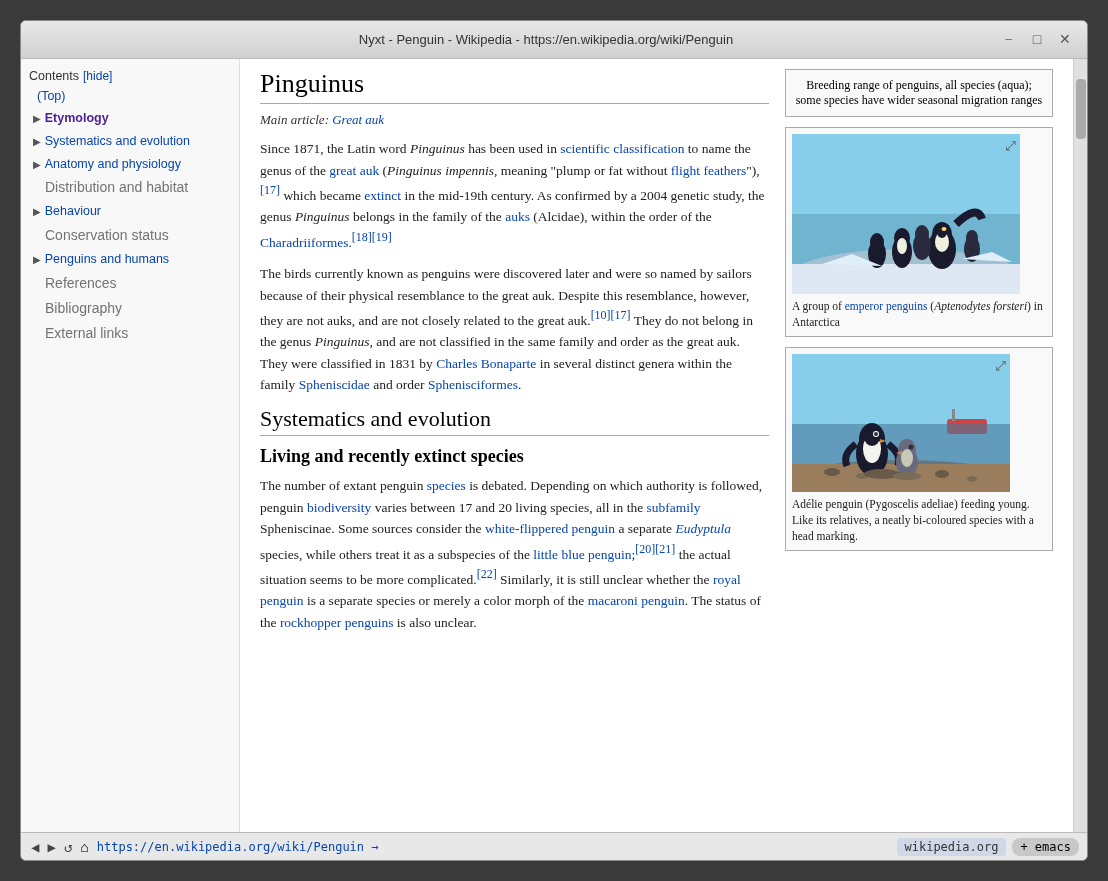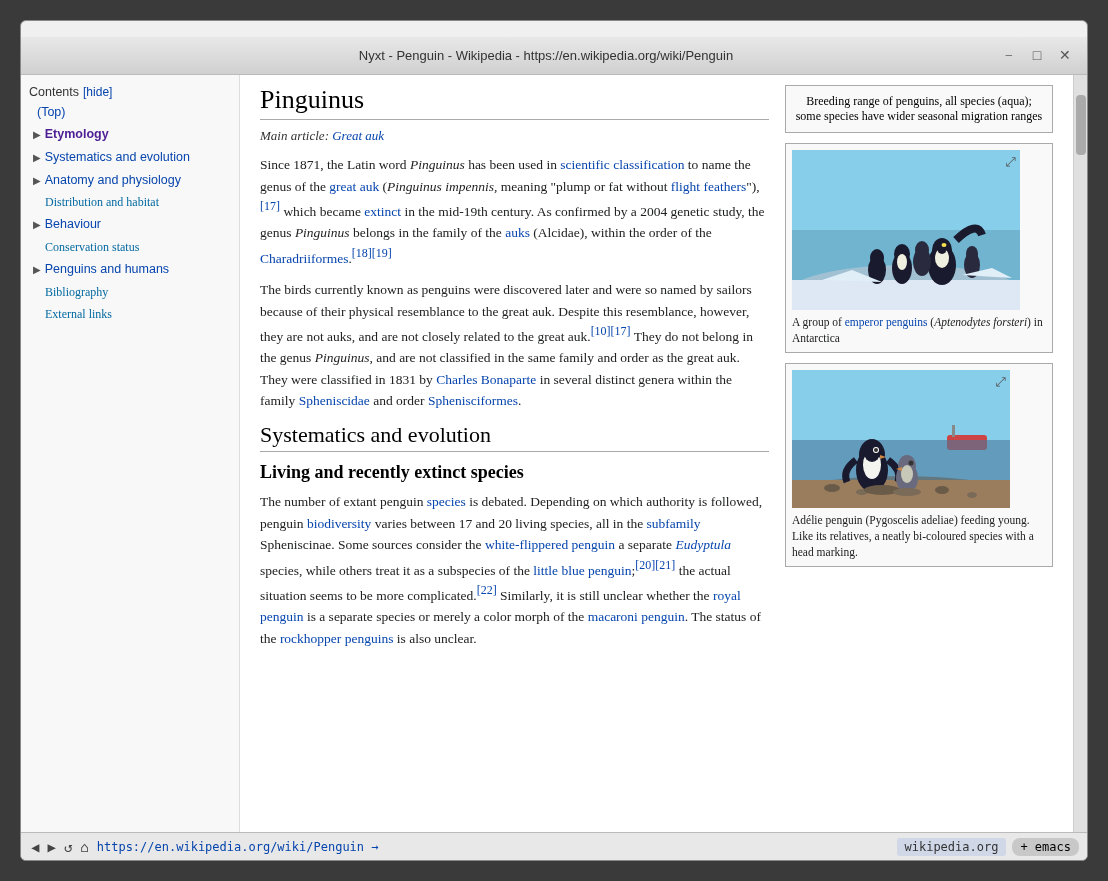--- a/index.html
+++ b/index.html
@@ -19,21 +19,20 @@
 
     .titlebar {
       background: linear-gradient(to bottom, #e8e8e8, #d0d0d0);
       height: 38px;
       display: flex;
       align-items: center;
       justify-content: space-between;
       padding: 12px 12px;
       border-bottom: 1px solid #bbb;
       flex-shrink: 0;
-      margin-top: 16px;
     }
 
     .titlebar-title {
       font-size: 13px;
       color: #333;
       font-family: sans-serif;
     }
 
     .titlebar-buttons {
       display: flex;
@@ -138,25 +137,24 @@
     }
 
     .sidebar-item-bold {
       font-weight: bold;
       color: #4c1d95;
     }
 
     .sidebar-sub-item {
       padding: 2px 0 2px 16px;
       cursor: pointer;
-      color: #0369a1;
-      font-size: 12px;
+      color: #737373;
+      font-size: 14px;
       line-height: 1.5;
       display: block;
-      font-family: Liberation Serif, serif;
     }
 
     
     .main-content {
       flex: 1;
       padding: 10px 20px;
       overflow-y: auto;
       background: white;
     }
 
@@ -379,20 +377,21 @@
           <span>Behaviour</span>
         </div>
 
         <a class="sidebar-sub-item">Conservation status</a>
 
         <div class="sidebar-item">
           <span class="arrow">▶</span>
           <span>Penguins and humans</span>
         </div>
 
+        <a class="sidebar-sub-item">References</a>
         <a class="sidebar-sub-item">Bibliography</a>
         <a class="sidebar-sub-item">External links</a>
       </div>
 
       <div class="main-content">
         <div class="content-inner">
           <div class="text-column">
 
             <h1 class="article-h1">Pinguinus</h1>
             <div class="main-article-line">

